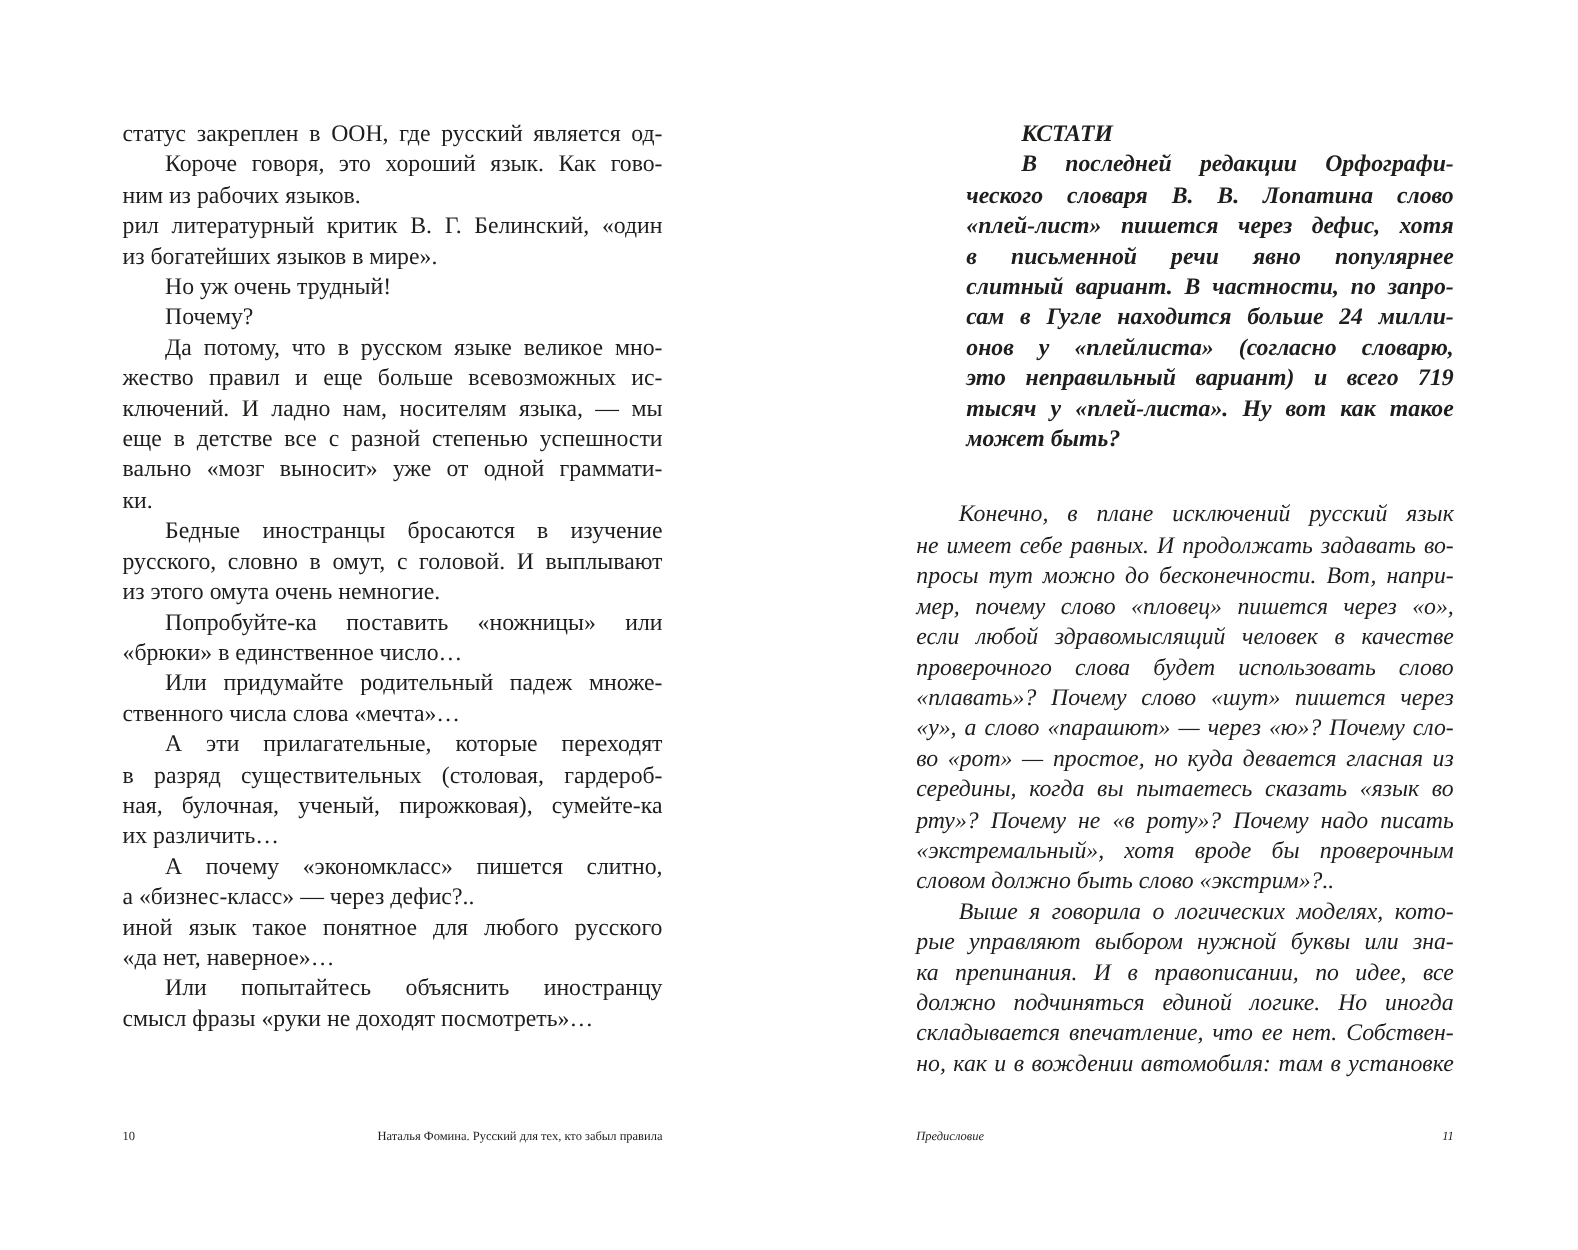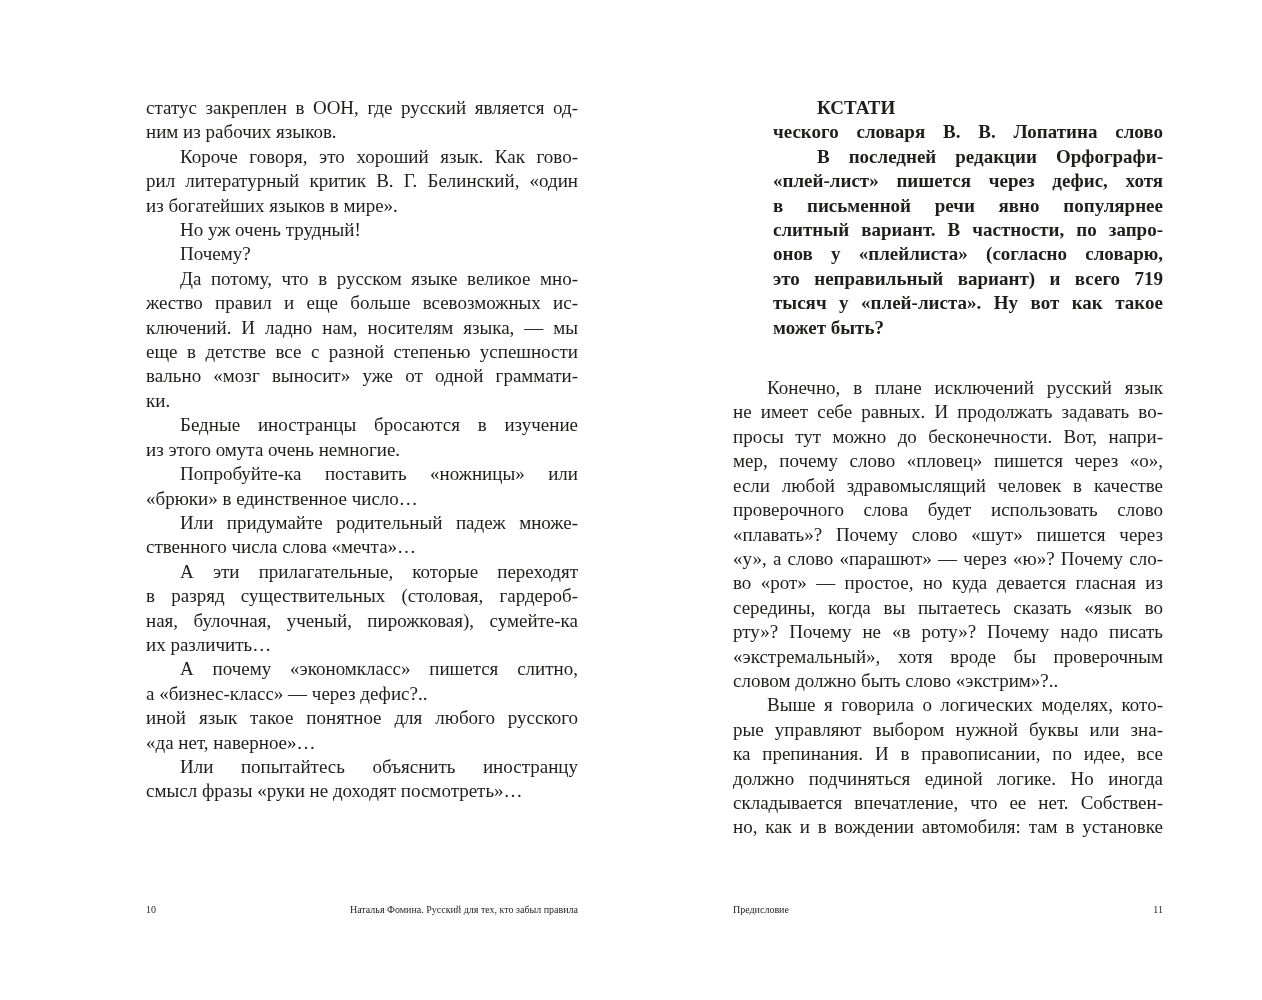--- a/index.html
+++ b/index.html
@@ -13,22 +13,22 @@
     position: relative;
     font-family: "Liberation Serif", "DejaVu Serif", serif;
     color: #1e1e1c;
     overflow: hidden;
   }
   .page {
     position: absolute;
     top: 96px;
     height: 860px;
   }
-  .page-left  { left: 98px;  width: 432px; margin-left: 48px; }
-  .page-right { left: 733px; width: 430px; }
+  .page-left  { left: 98px;  width: 432px; }
+  .page-right { left: 733px; width: 430px; font-style: italic; }
 
   .line {
     font-size: 19px;
     line-height: 24.4px;
     text-align: justify;
     text-align-last: justify;
   }
   .line.noj { text-align-last: left; }
   .line.ind { text-indent: 34px; }
 
@@ -55,33 +55,34 @@
   .footer .running { text-align: right; }
 </style>
 </head>
 <body>
 
 <div>
 
   <div class="page page-left">
     <div class="page-body">
         <div class="line">статус закреплен в ООН, где русский является од-</div>
+        <div class="line ind">Короче говоря, это хороший язык. Как гово-</div>
         <div class="line noj">ним из рабочих языков.</div>
-        <div class="line ind">Короче говоря, это хороший язык. Как гово-</div>
         <div class="line">рил литературный критик В. Г. Белинский, «один</div>
         <div class="line noj">из богатейших языков в мире».</div>
         <div class="line ind noj">Но уж очень трудный!</div>
         <div class="line ind noj">Почему?</div>
         <div class="line ind">Да потому, что в русском языке великое мно-</div>
         <div class="line">жество правил и еще больше всевозможных ис-</div>
         <div class="line">ключений. И ладно нам, носителям языка, — мы</div>
         <div class="line">еще в детстве все с разной степенью успешности</div>
         <div class="line">вально «мозг выносит» уже от одной граммати-</div>
         <div class="line noj">ки.</div>
         <div class="line ind">Бедные иностранцы бросаются в изучение</div>
+        <div class="line">русского, словно в омут, с головой. И выплывают</div>
         <div class="line noj">из этого омута очень немногие.</div>
         <div class="line ind">Попробуйте-ка поставить «ножницы» или</div>
         <div class="line noj">«брюки» в единственное число…</div>
         <div class="line ind">Или придумайте родительный падеж множе-</div>
         <div class="line noj">ственного числа слова «мечта»…</div>
         <div class="line ind">А эти прилагательные, которые переходят</div>
         <div class="line">в разряд существительных (столовая, гардероб-</div>
         <div class="line">ная, булочная, ученый, пирожковая), сумейте-ка</div>
         <div class="line noj">их различить…</div>
         <div class="line ind">А почему «экономкласс» пишется слитно,</div>
@@ -93,25 +94,26 @@
       </div>
     <div class="footer">
       <span>10</span>
       <span class="running">Наталья Фомина. Русский для тех, кто забыл правила</span>
     </div>
   </div>
 
   <div class="page page-right">
     <div class="aside">
         <div class="line ind noj">КСТАТИ</div>
+        <div class="line ind">В последней редакции Орфографи-</div>
         <div class="line">ческого словаря В. В. Лопатина слово</div>
-        <div class="line ind">В последней редакции Орфографи-</div>
         <div class="line">«плей-лист» пишется через дефис, хотя</div>
         <div class="line">в письменной речи явно популярнее</div>
         <div class="line">слитный вариант. В частности, по запро-</div>
+        <div class="line">сам в Гугле находится больше 24 милли-</div>
         <div class="line">онов у «плейлиста» (согласно словарю,</div>
         <div class="line">это неправильный вариант) и всего 719</div>
         <div class="line">тысяч у «плей-листа». Ну вот как такое</div>
         <div class="line noj">может быть?</div>
       </div>
     <div class="page-body body-text-after-aside">
         <div class="line ind">Конечно, в плане исключений русский язык</div>
         <div class="line">не имеет себе равных. И продолжать задавать во-</div>
         <div class="line">просы тут можно до бесконечности. Вот, напри-</div>
         <div class="line">мер, почему слово «пловец» пишется через «о»,</div>

